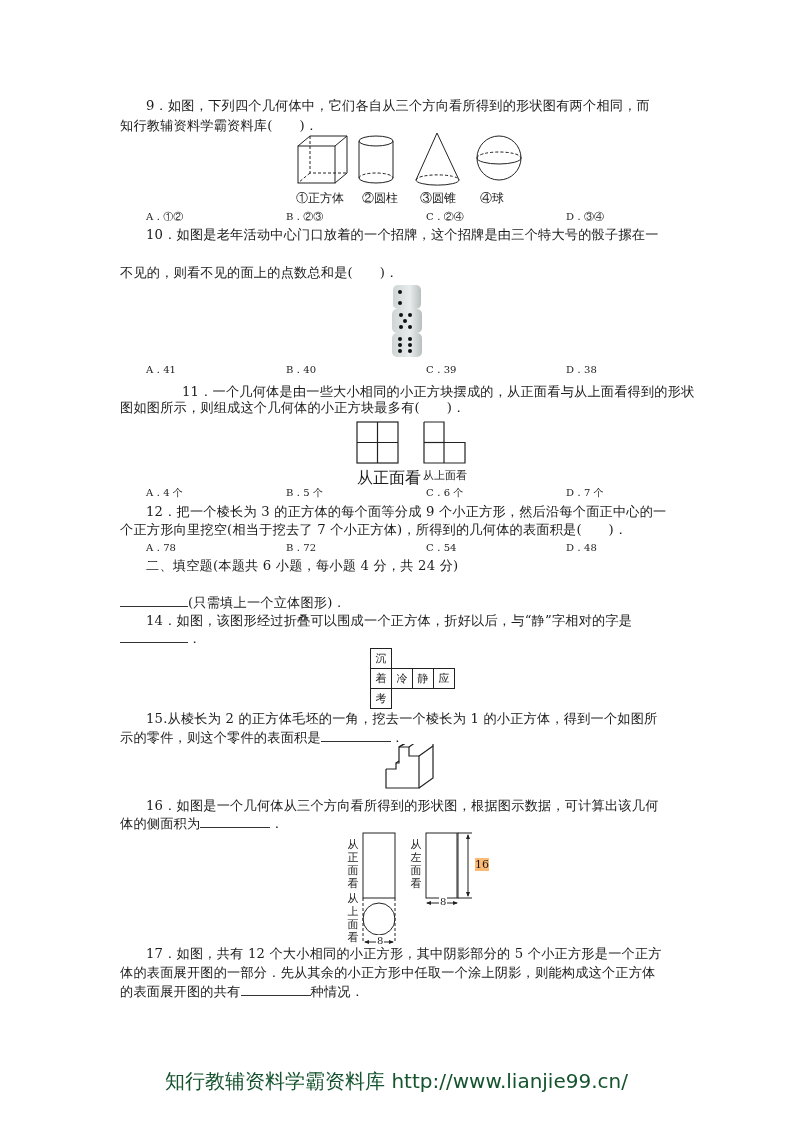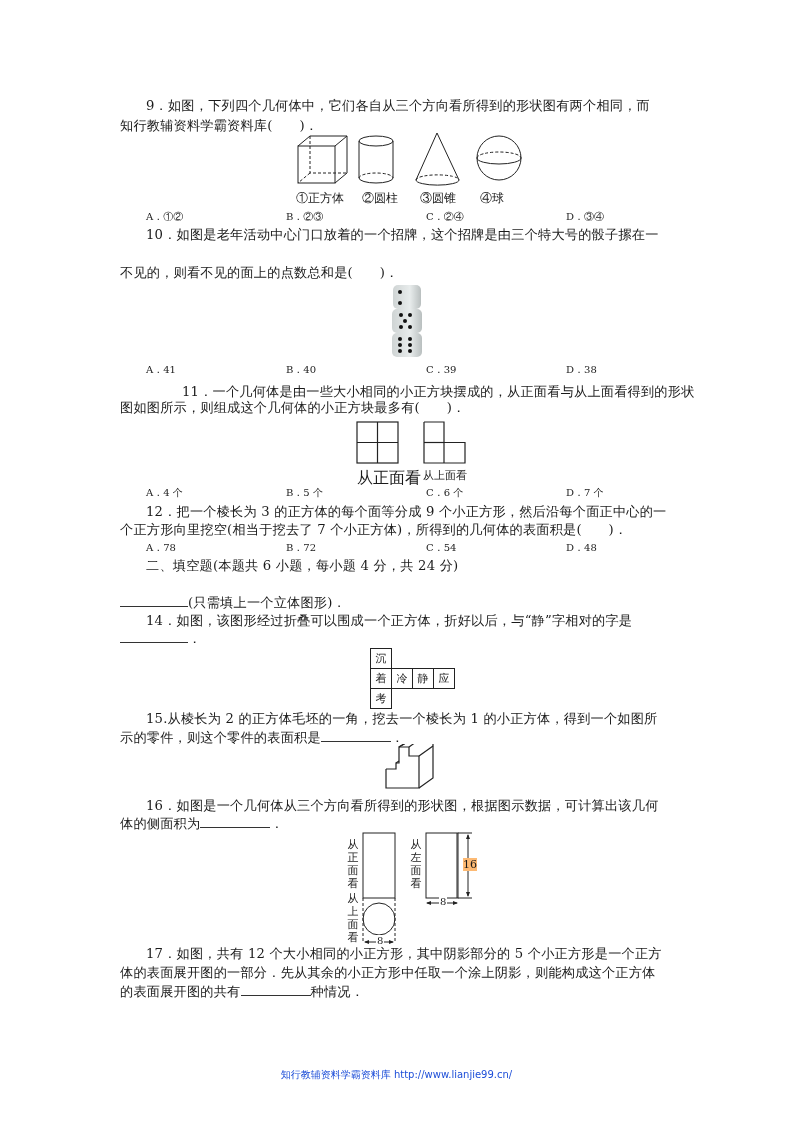--- a/index.html
+++ b/index.html
@@ -7,21 +7,21 @@
        font-family:"DejaVu Serif","Liberation Serif",serif;color:#1a1a1a;}
   .page{position:absolute;left:0;top:0;width:793px;height:1122px;}
   .line{position:absolute;left:120px;width:556px;font-size:13.2px;line-height:18px;white-space:nowrap;letter-spacing:0.2px;}
   .indent{left:146px;width:530px;}
   .opts{position:absolute;left:146px;width:530px;font-size:10px;line-height:18px;height:18px;}
   .opts span{position:absolute;top:0;white-space:nowrap;}
   .opts .o0{left:0;} .opts .o1{left:140px;} .opts .o2{left:280px;} .opts .o3{left:420px;}
   .blank{display:inline-block;border-bottom:1px solid #333;height:12px;vertical-align:baseline;}
   .fig{position:absolute;}
   .cap{position:absolute;font-size:12px;white-space:nowrap;}
-  .footer{position:absolute;left:0;width:793px;top:1068px;text-align:center;font-family:"DejaVu Sans","Liberation Sans",sans-serif;font-size:10px;color:#1d4ed8;}
+  .footer{position:absolute;left:0;width:793px;top:1068px;text-align:center;font-family:"DejaVu Sans","Liberation Sans",sans-serif;font-size:20px;color:#14532d;}
   .net td{border:1px solid #222;width:20px;height:19px;text-align:center;font-size:11px;padding:0;}
   .net{border-collapse:collapse;position:absolute;}
   .net td.empty{border:none;}
   .vlabel{position:absolute;font-size:11px;line-height:13px;width:12px;text-align:center;}
 </style>
 </head>
 <body>
 
 <div class="page">
 
@@ -231,21 +231,21 @@
       <div>上</div>
       <div>面</div>
       <div>看</div>
     </div>
     <div class="vlabel" style="left:80px;top:8px;">
       <div>从</div>
       <div>左</div>
       <div>面</div>
       <div>看</div>
     </div>
-    <span class="cap" style="left:133px;top:28px;font-size:11px;background:#fdba74;">16</span>
+    <span class="cap" style="left:145px;top:28px;font-size:11px;background:#fdba74;">16</span>
     <span class="cap" style="left:109px;top:66px;font-size:10px;background:#fff;padding:0 1px;">8</span>
     <span class="cap" style="left:46px;top:105px;font-size:10px;background:#fff;padding:0 1px;">8</span>
   </div>
 
   <div class="line indent" style="top:945px;">17．如图，共有 12 个大小相同的小正方形，其中阴影部分的 5 个小正方形是一个正方</div>
   <div class="line" style="top:964px;">体的表面展开图的一部分．先从其余的小正方形中任取一个涂上阴影，则能构成这个正方体</div>
   <div class="line" style="top:983px;">
     <span>的表面展开图的共有</span><span class="blank" style="width:70px;"></span><span>种情况．</span>
   </div>
 

